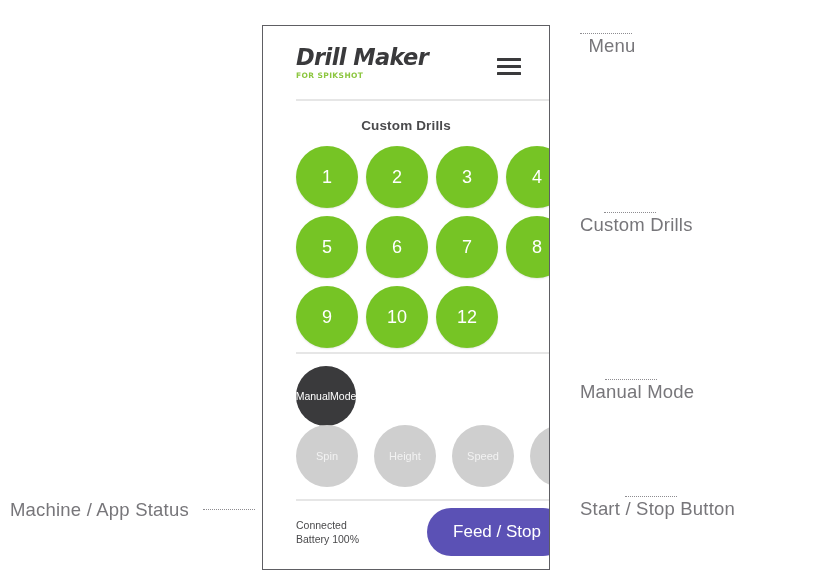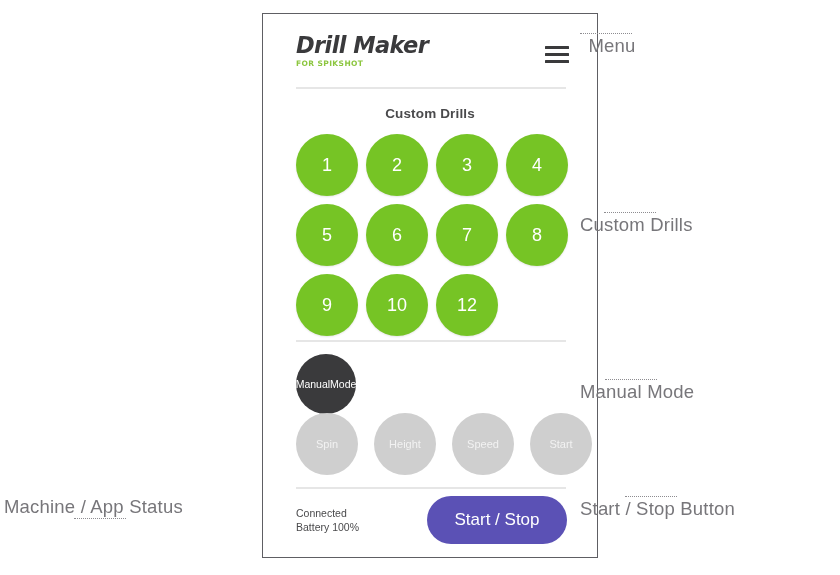--- a/index.html
+++ b/index.html
@@ -12,22 +12,22 @@
     background: #ffffff;
     font-family: "Liberation Sans", sans-serif;
     position: relative;
     overflow: hidden;
   }
 
   
   #phone-frame {
     position: absolute;
     left: 262px;
-    top: 13px;
-    width: 336px;
+    top: 25px;
+    width: 288px;
     height: 545px;
     border: 1.5px solid #5e5e63;
     background: #ffffff;
     box-sizing: border-box;
     overflow: hidden;
   }
 
   
   #app-header {
     position: absolute;
@@ -225,26 +225,25 @@
     width: 52px;
     margin-right: 12px;
   }
   #annotation-menu         { top: 33px; }
   #annotation-custom-drills{ top: 212px; }
   #annotation-manual-mode  { top: 379px; }
   #annotation-start-stop   { top: 496px; }
 
   #annotation-status {
     position: absolute;
-    left: 4px;
+    left: 10px;
     top: 496px;
     display: flex;
     align-items: center;
     height: 28px;
-    flex-direction: column;
   }
   #annotation-status .leader {
     width: 52px;
     margin-left: 14px;
   }
 </style>
 </head>
 <body>
 
 <div id="annotation-status">
@@ -298,21 +297,21 @@
     <div class="manual-control">Start</div>
   </div>
 
   <div class="divider" id="divider-status"></div>
 
   <div id="status-text">
     <div>Connected</div>
     <div>Battery 100%</div>
   </div>
 
-  <div id="start-stop-button">Start / Stop</div>
+  <div id="start-stop-button">Feed / Stop</div>
 
 </div>
 
 <div class="annotation right" id="annotation-menu">
   <span class="leader"></span>
   <span class="annotation-label">Menu</span>
 </div>
 
 <div class="annotation right" id="annotation-custom-drills">
   <span class="leader"></span>

